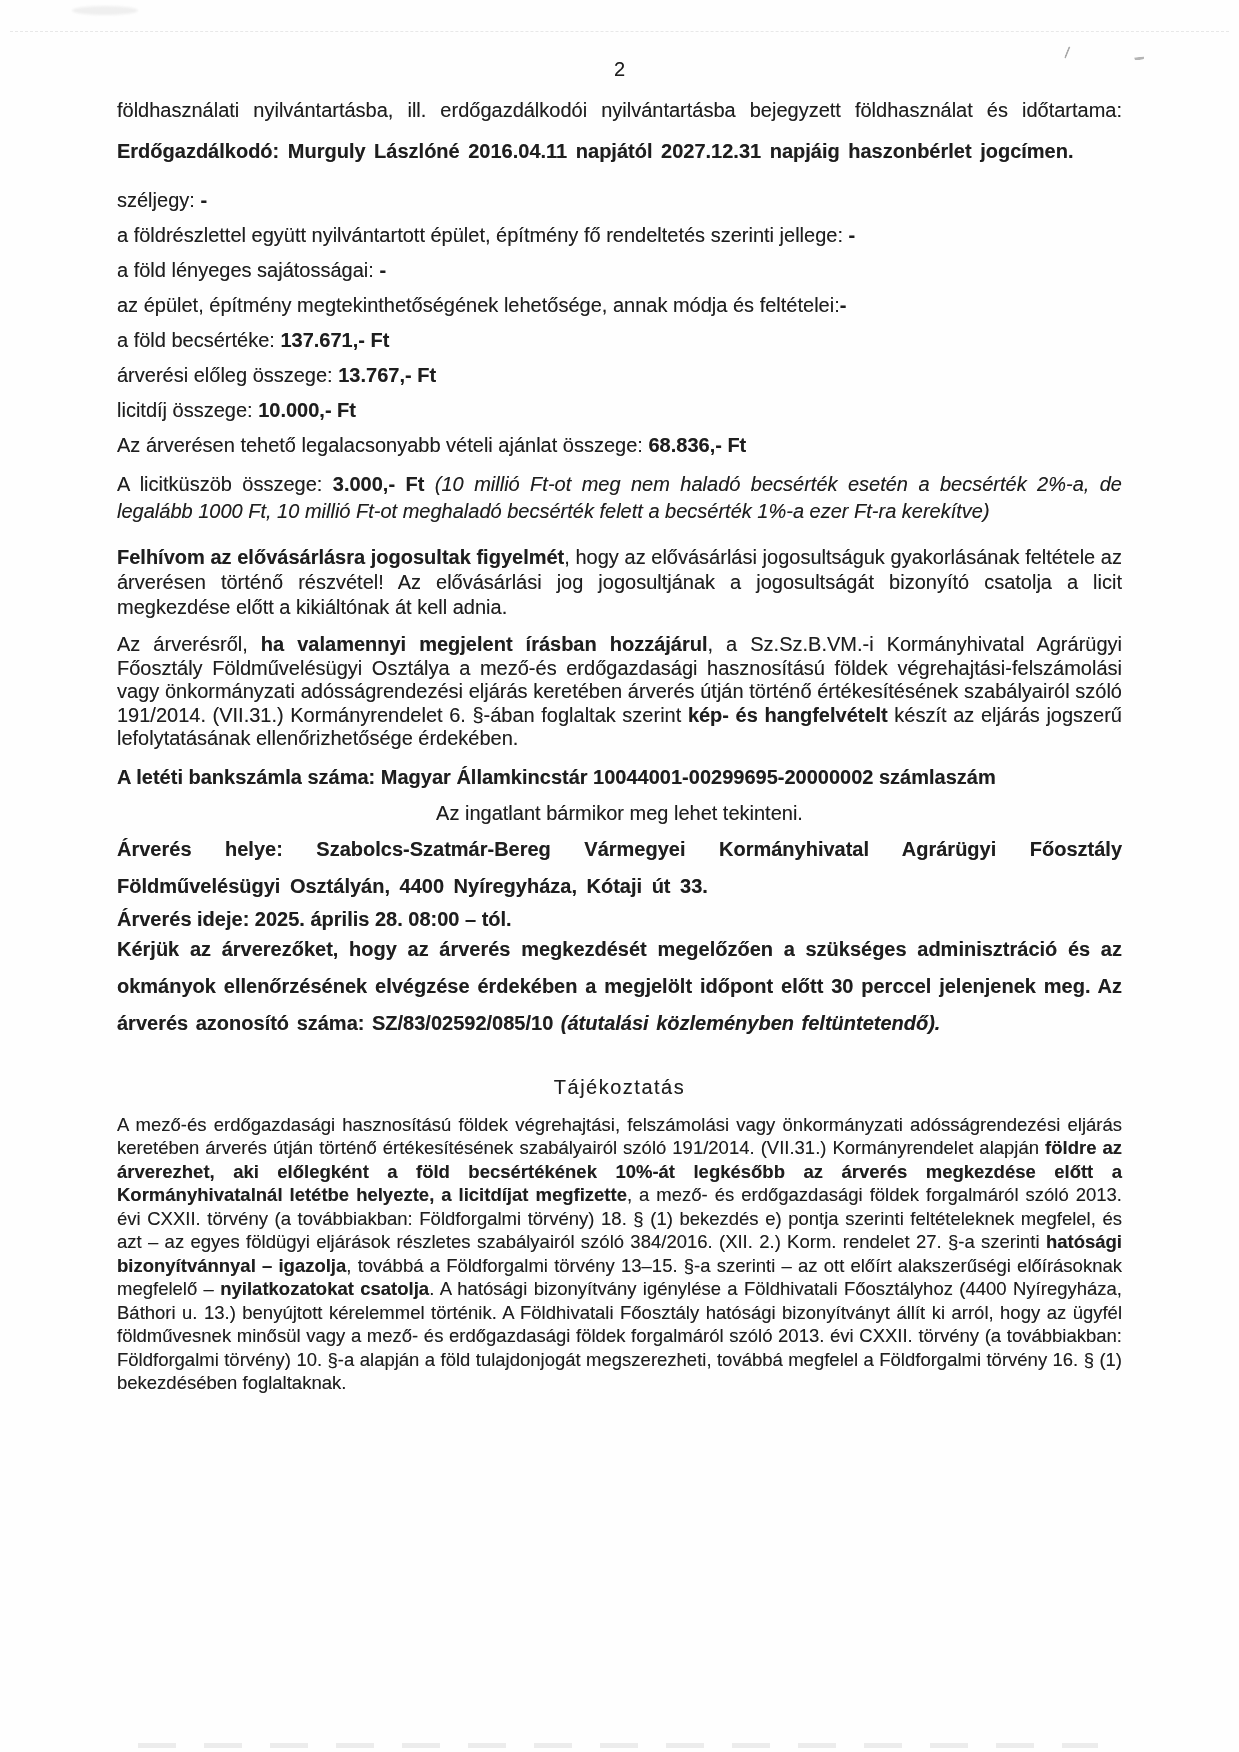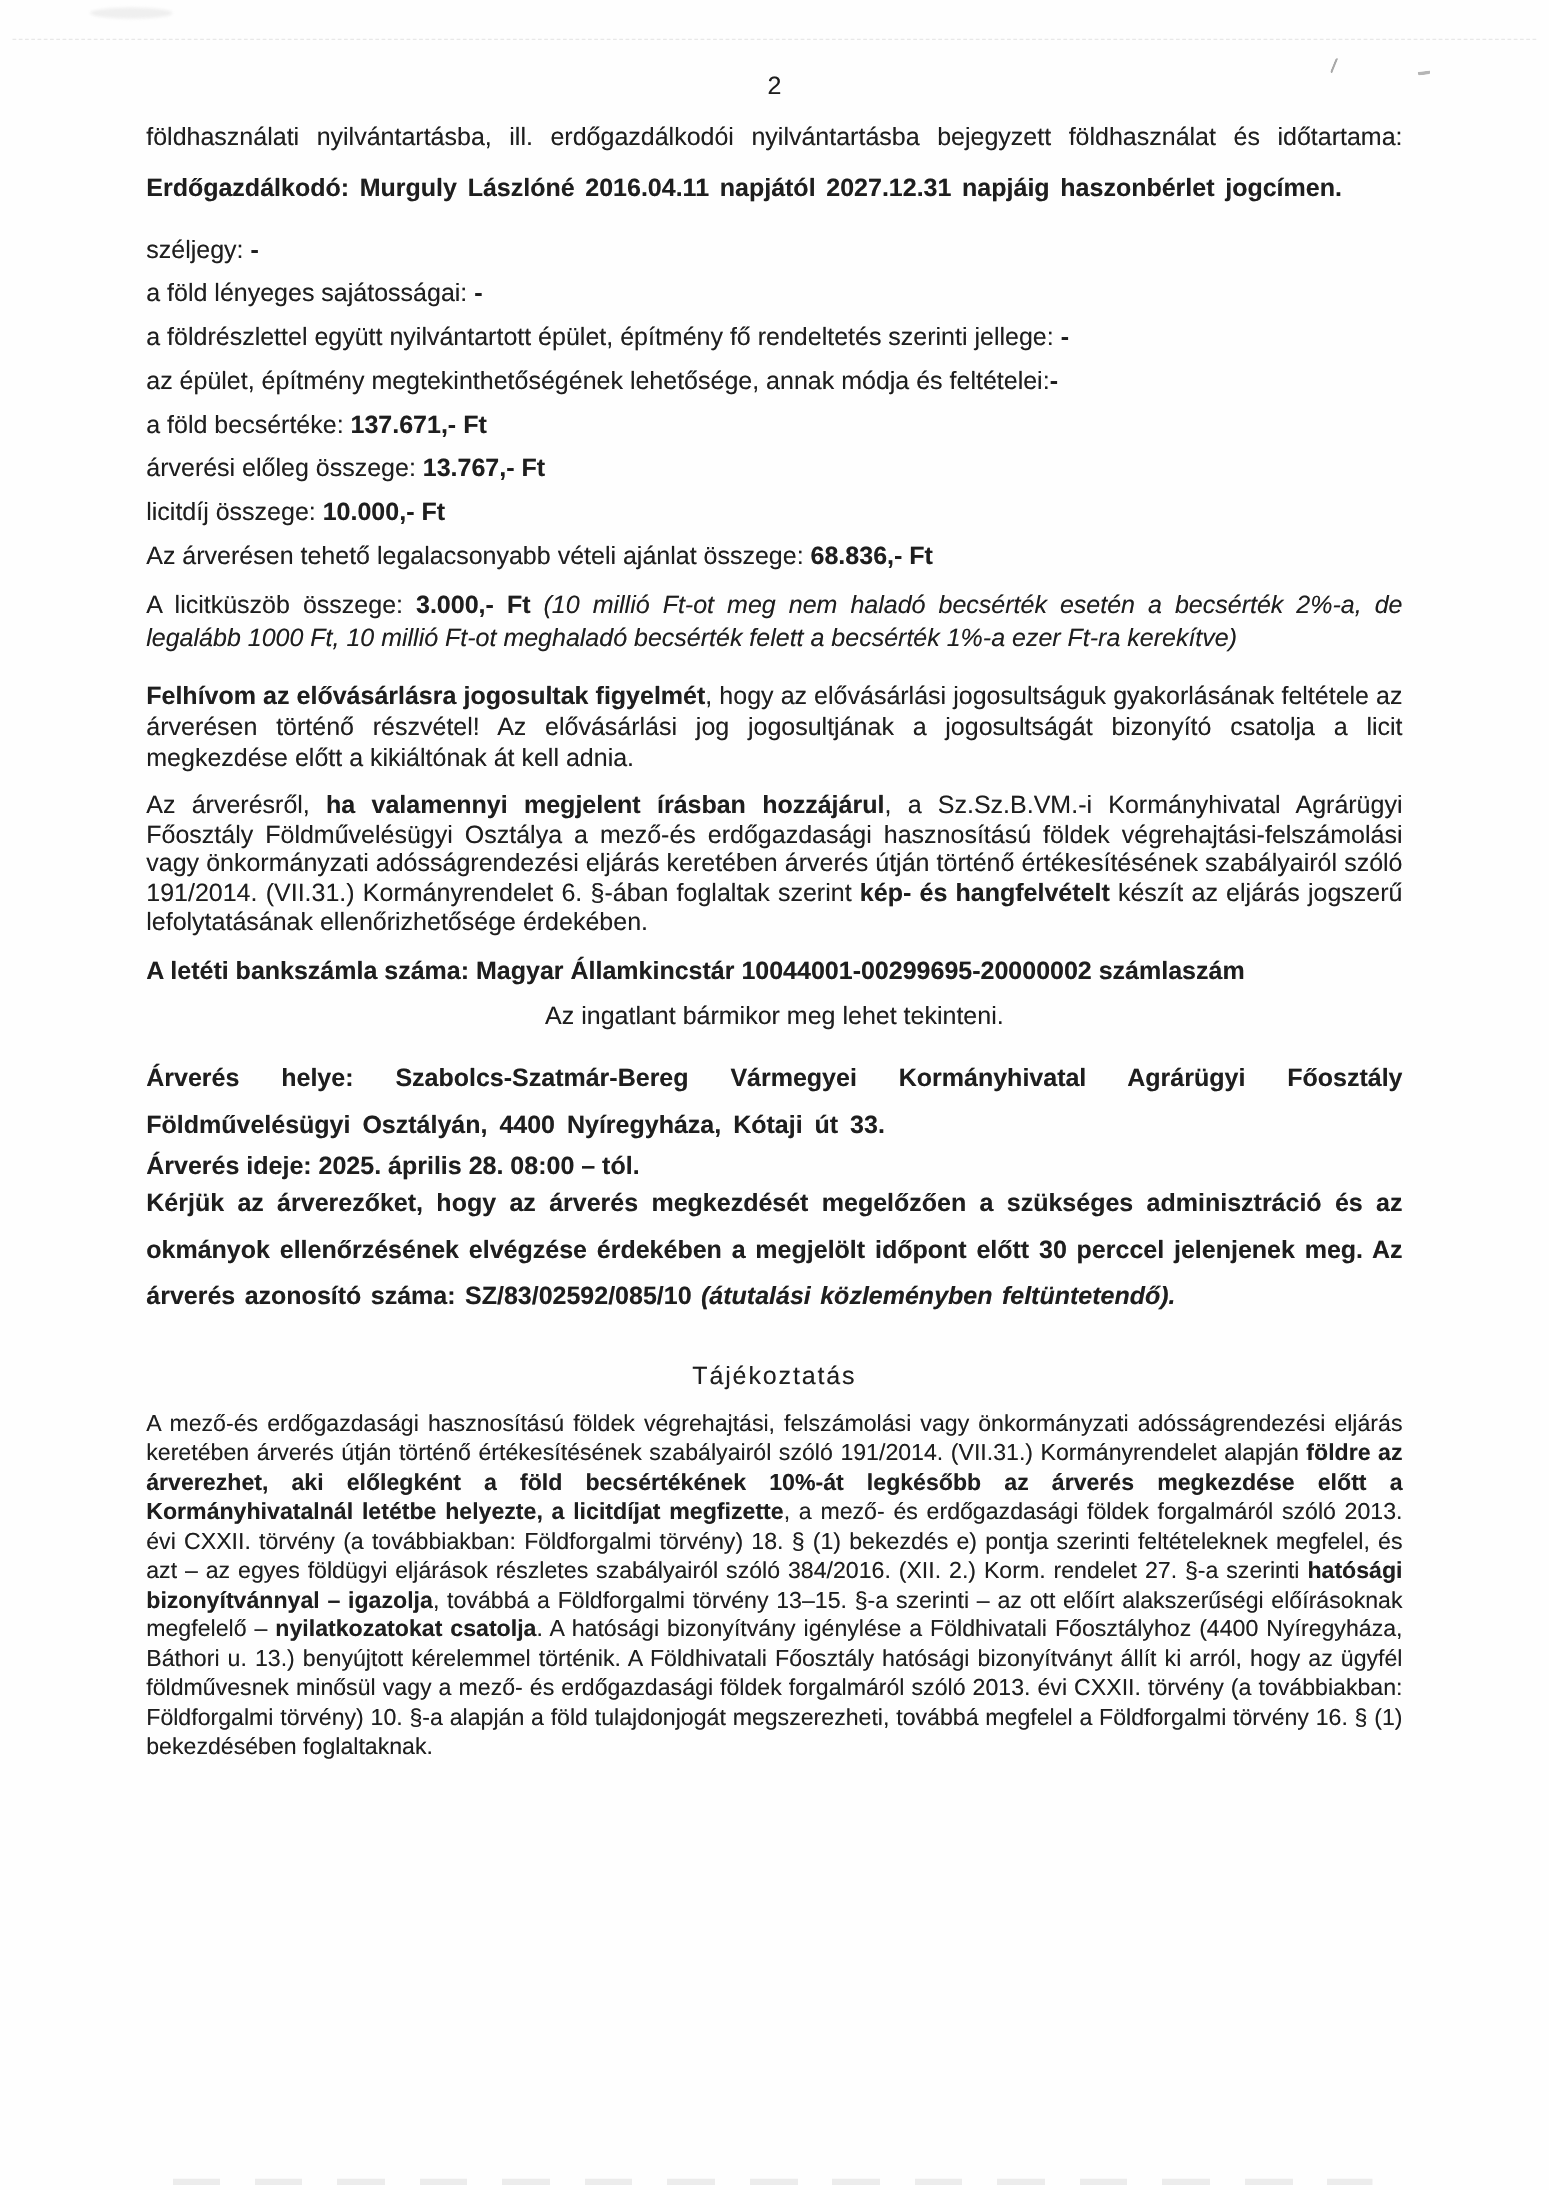--- a/index.html
+++ b/index.html
@@ -18,21 +18,21 @@
   .i{font-style:italic;}
   .pageno{margin-top:56px;text-align:center;font-size:20px;line-height:26px;}
   .p-intro{margin-top:8px;line-height:41px;word-spacing:3px;}
   .item{line-height:24px;margin-top:11px;text-align:left;}
   .item-first{margin-top:16px;}
   .p-licitkuszob{margin-top:14px;line-height:27px;}
   .p-felhivom{margin-top:20px;line-height:25px;}
   .p-arveresrol{margin-top:13px;line-height:23.5px;}
   .p-leteti{margin-top:14px;line-height:24px;text-align:left;}
   .p-ingatlant{margin-top:12px;line-height:24px;text-align:center;}
-  .p-helye{margin-top:20px;line-height:37px;word-spacing:4px;}
+  .p-helye{margin-top:6px;line-height:37px;word-spacing:4px;}
   .p-ideje{margin-top:2px;line-height:24px;text-align:left;}
   .p-kerjuk{line-height:37px;word-spacing:2px;}
   .heading{margin-top:32px;text-align:center;font-weight:normal;font-size:20px;line-height:26px;letter-spacing:1.5px;}
   .p-tajekoztatas{margin-top:13px;font-size:18.5px;line-height:23.5px;}
 
   
   .artifact{position:absolute;pointer-events:none;}
   .artifact-topline{top:31px;left:10px;right:10px;border-top:1px dashed #e8e8e8;}
   .artifact-smudge-tl{top:6px;left:72px;width:66px;height:9px;background:#efefef;border-radius:50%;filter:blur(1.2px);}
   .artifact-tick-1{top:47px;left:1066px;width:6px;height:13px;border-left:2px solid #a9a9a9;transform:rotate(22deg);border-radius:2px;}
@@ -52,22 +52,22 @@
   <div class="artifact artifact-tick-2"></div>
   <div class="artifact artifact-bottom"></div>
 
   <div class="content">
 
     <p class="pageno">2</p>
 
     <p class="p-intro"><span>földhasználati nyilvántartásba, ill. erdőgazdálkodói nyilvántartásba bejegyzett földhasználat és időtartama: </span><span class="b">Erdőgazdálkodó: Murguly Lászlóné 2016.04.11 napjától 2027.12.31 napjáig haszonbérlet jogcímen.</span></p>
 
     <p class="item item-first"><span>széljegy: </span><span class="b">-</span></p>
+    <p class="item"><span>a földrészlettel együtt nyilvántartott épület, építmény fő rendeltetés szerinti jellege: </span><span class="b">-</span></p>
     <p class="item"><span>a föld lényeges sajátosságai: </span><span class="b">-</span></p>
-    <p class="item"><span>a földrészlettel együtt nyilvántartott épület, építmény fő rendeltetés szerinti jellege: </span><span class="b">-</span></p>
     <p class="item"><span>az épület, építmény megtekinthetőségének lehetősége, annak módja és feltételei:</span><span class="b">-</span></p>
     <p class="item"><span>a föld becsértéke: </span><span class="b">137.671,- Ft</span></p>
     <p class="item"><span>árverési előleg összege: </span><span class="b">13.767,- Ft</span></p>
     <p class="item"><span>licitdíj összege: </span><span class="b">10.000,- Ft</span></p>
     <p class="item"><span>Az árverésen tehető legalacsonyabb vételi ajánlat összege: </span><span class="b">68.836,- Ft</span></p>
 
     <p class="p-licitkuszob"><span>A licitküszöb összege: </span><span class="b">3.000,- Ft </span><span class="i">(10 millió Ft-ot meg nem haladó becsérték esetén a becsérték 2%-a, de legalább 1000 Ft, 10 millió Ft-ot meghaladó becsérték felett a becsérték 1%-a ezer Ft-ra kerekítve)</span></p>
 
     <p class="p-felhivom"><span class="b">Felhívom az elővásárlásra jogosultak figyelmét</span><span>, hogy az elővásárlási jogosultságuk gyakorlásának feltétele az árverésen történő részvétel! Az elővásárlási jog jogosultjának a jogosultságát bizonyító csatolja a licit megkezdése előtt a kikiáltónak át kell adnia.</span></p>
 

